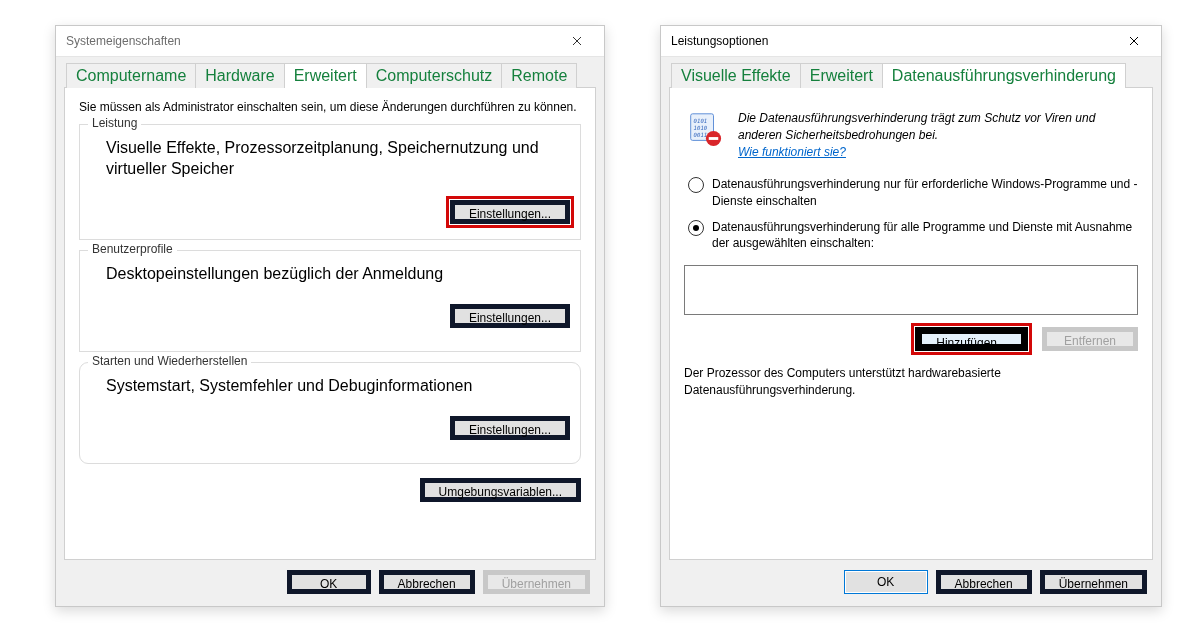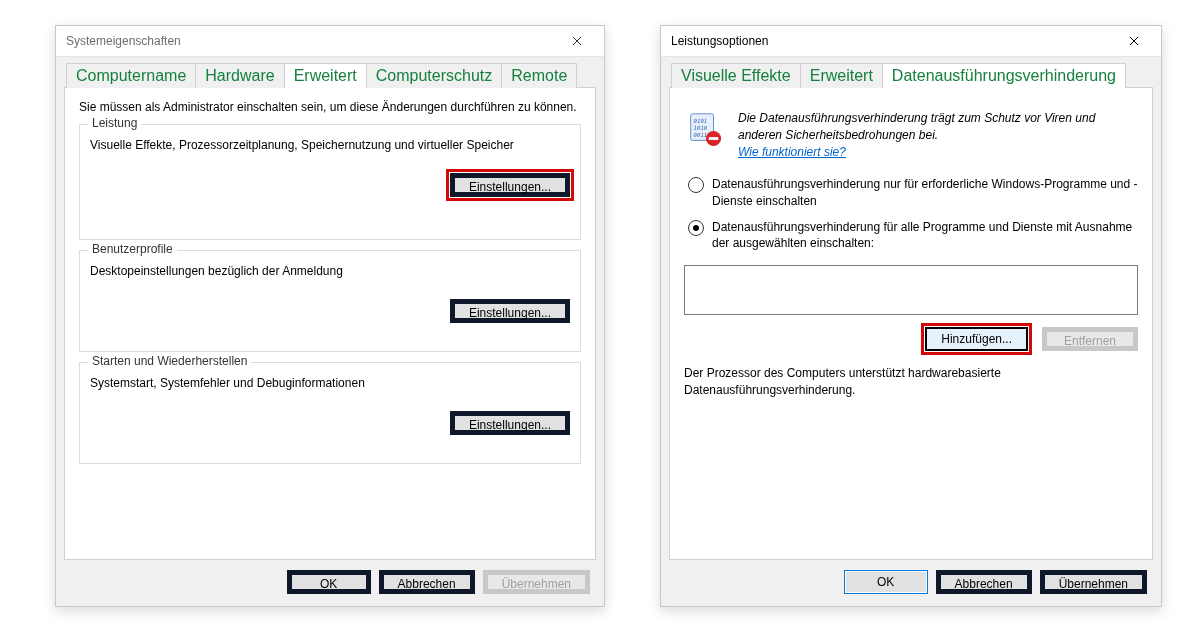--- a/index.html
+++ b/index.html
@@ -88,33 +88,33 @@
   }
   .intro {
     font-size: 12px;
     line-height: 1.3;
     margin-bottom: 8px;
   }
   .group {
     border: 1px solid #dcdcdc;
     margin-bottom: 10px;
     position: relative;
-    padding: 12px 10px 10px 10px;
+    padding: 12px 10px 10px 26px;
   }
   .group > .legend {
     position: absolute;
     top: -9px;
     left: 8px;
     background: #fff;
     padding: 0 4px;
     font-size: 12px;
     color: #333;
   }
   .group .desc {
-    font-size: 12px;
+    font-size: 16px;
     line-height: 1.35;
   }
   .btn-row {
     display: flex;
     justify-content: flex-end;
     margin-top: 20px;
   }
   button.winbtn {
     font: inherit;
     font-size: 12px;
@@ -205,21 +205,21 @@
     margin: 4px 0 12px 0;
   }
   .add-row {
     display: flex;
     justify-content: flex-end;
     gap: 14px;
     margin-bottom: 14px;
   }
   button.highlight-blue {
     background: #e5f1fb;
-    border: 2px solid #000000;
+    border: 7px solid #000000;
   }
   .support-text {
     font-size: 12px;
     line-height: 1.4;
     color: #000;
   }
 </style>
 </head>
 <body>
 
@@ -254,28 +254,31 @@
         </div>
 
         <div class="group" style="min-height:78px;">
           <div class="legend">Benutzerprofile</div>
           <div class="desc">Desktopeinstellungen bezüglich der Anmeldung</div>
           <div class="btn-row">
             <button class="winbtn" style="min-width:110px;">Einstellungen...</button>
           </div>
         </div>
 
-        <div class="group" style="min-height:78px;">
+        <div class="group" style="min-height:78px;border-radius:9px;">
           <div class="legend">Starten und Wiederherstellen</div>
           <div class="desc">Systemstart, Systemfehler und Debuginformationen</div>
           <div class="btn-row">
             <button class="winbtn" style="min-width:110px;">Einstellungen...</button>
           </div>
         </div>
 
+        <div class="btn-row" style="margin-top:4px;">
+          <button class="winbtn" style="min-width:150px;">Umgebungsvariablen...</button>
+        </div>
 
         <div style="flex:1"></div>
       </div>
       <div class="footer">
         <button class="winbtn">OK</button>
         <button class="winbtn">Abbrechen</button>
         <button class="winbtn" disabled="">Übernehmen</button>
       </div>
     </div>
   </div>

